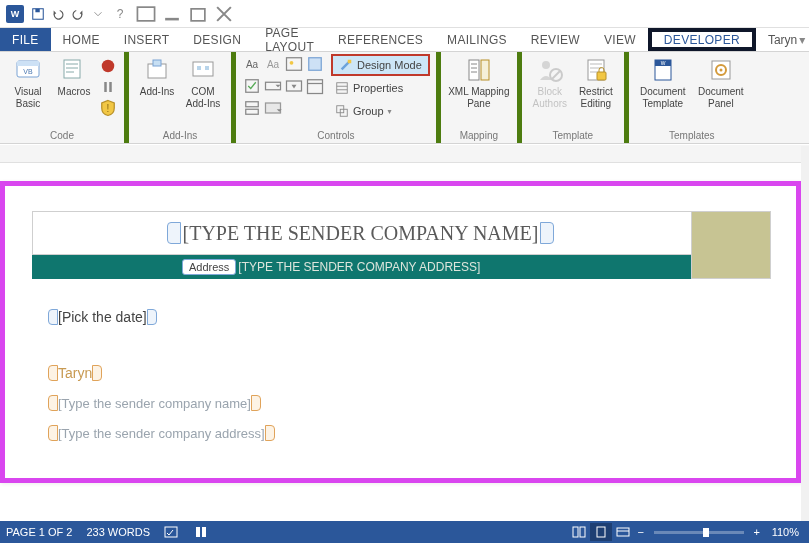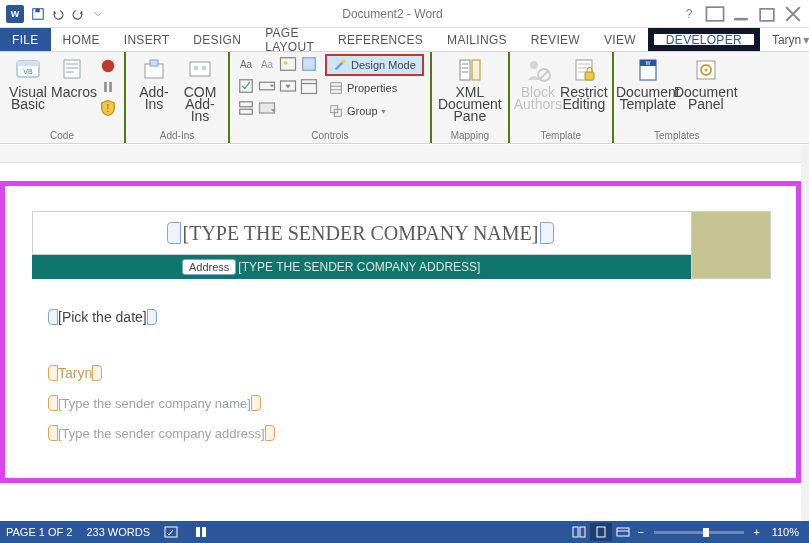--- a/index.html
+++ b/index.html
@@ -11,33 +11,33 @@
 .titlebar .qat-btn { width: 20px; height: 20px; display: flex; align-items: center; justify-content: center; color: #5a5a5a; cursor: pointer; }
 .titlebar .qat-btn svg { width: 14px; height: 14px; }
 .titlebar .title { flex: 1; text-align: center; color: #777; font-size: 12px; }
 .titlebar .win-controls { display: flex; gap: 2px; margin-right: 4px; }
 .titlebar .win-btn { width: 24px; height: 20px; display: flex; align-items: center; justify-content: center; color: #888; }
 
 
 .tabs { height: 24px; background: #fff; display: flex; align-items: stretch; padding-left: 0; border-bottom: 1px solid #d4d4d4; }
 .tab { padding: 0 12px; display: flex; align-items: center; color: #444; font-size: 12px; cursor: pointer; text-transform: uppercase; letter-spacing: 0.3px; font-weight: 400; }
 .tab.file { background: #2b579a; color: #fff; font-weight: 400; }
-.tab.active-highlight { border: 6px solid #0f172a; color: #2b579a; }
+.tab.active-highlight { border: 4px solid #0f172a; color: #2b579a; }
 .tab:not(.file):not(.active-highlight) { color: #555; }
 .tab.user { text-transform: none; letter-spacing: 0; }
 .tab .avatar { width: 22px; height: 22px; background: #d8d8d8; margin-left: 4px; display: flex; align-items: center; justify-content: center; }
 
 
 .ribbon { height: 92px; background: #f5f5f5; display: flex; border-bottom: 1px solid #d4d4d4; }
-.group { display: flex; flex-direction: column; border-right: 2px solid #4d7c0f; padding: 2px 6px 0 6px; }
+.group { display: flex; flex-direction: column; border-right: 5px solid #4d7c0f; padding: 2px 6px 0 6px; }
 .group-body { flex: 1; display: flex; align-items: flex-start; gap: 2px; }
 .group-label { text-align: center; color: #777; font-size: 10px; padding: 2px 0; }
 .big-btn { display: flex; flex-direction: column; align-items: center; justify-content: flex-start; width: 44px; padding-top: 2px; cursor: pointer; }
 .big-btn .ico { width: 28px; height: 28px; display: flex; align-items: center; justify-content: center; }
-.big-btn .lbl { font-size: 14px; color: #444; text-align: center; line-height: 12px; margin-top: 2px; }
+.big-btn .lbl { font-size: 10px; color: #444; text-align: center; line-height: 12px; margin-top: 2px; }
 .small-btn { width: 20px; height: 20px; display: flex; align-items: center; justify-content: center; cursor: pointer; }
 .mid-btn { height: 22px; display: flex; align-items: center; gap: 4px; padding: 0 4px; cursor: pointer; font-size: 11px; color: #444; }
 .mid-btn.highlight { background: #cde6f7; border: 2px solid #c0392b; padding: 0 6px; justify-content: space-between; }
 .col { display: flex; flex-direction: column; gap: 1px; }
 .row { display: flex; gap: 1px; }
 
 
 .docarea { position: absolute; top: 145px; left: 0; right: 0; bottom: 22px; background: #fff; overflow: hidden; }
 .ruler-strip { height: 18px; background: #f5f5f5; border-bottom: 1px solid #e0e0e0; }
 .page { position: absolute; top: 36px; left: 0; right: 8px; background: #fff; border: 5px solid #d946ef; box-shadow: 1px 1px 4px rgba(0,0,0,0.08); padding: 13px; text-align: right; }
@@ -95,21 +95,20 @@
     <svg viewBox="0 0 16 16">
         <path d="M6 4 A5 5 0 1 0 12 7" fill="none" stroke="#5a5a5a" stroke-width="1.3"></path>
         <path d="M13 4 L10 7 L13 9 Z" fill="#5a5a5a"></path>
       </svg>
   </div>
   <div class="qat-btn">
     <svg viewBox="0 0 16 16">
         <path d="M4 6 L8 10 L12 6" fill="none" stroke="#888" stroke-width="1"></path>
       </svg>
   </div>
-  <div class="title">Document2 - Word</div>
   <div class="win-controls">
     <div class="win-btn">?</div>
     <div class="win-btn">
         <svg viewBox="0 0 14 14">
           <rect x="2" y="3" width="10" height="8" fill="none" stroke="#888"></rect>
         </svg>
       </div>
     <div class="win-btn">
         <svg viewBox="0 0 14 14">
           <line x1="3" y1="10" x2="11" y2="10" stroke="#888" stroke-width="1.5"></line>
@@ -324,21 +323,21 @@
   <div class="group">
     <div class="group-body">
       <div class="big-btn" style="width:64px;">
         <span class="ico">
             <svg viewBox="0 0 28 28">
               <rect x="4" y="4" width="10" height="20" fill="#fff" stroke="#888"></rect>
               <rect x="16" y="4" width="8" height="20" fill="#f5f0d8" stroke="#b89028"></rect>
               <path d="M6 8 h6 M6 12 h6 M6 16 h6" stroke="#888"></path>
             </svg>
           </span>
-        <span class="lbl" style="white-space:pre-line;">XML Document
+        <span class="lbl" style="white-space:pre-line;">XML Mapping
 Pane</span>
       </div>
     </div>
     <div class="group-label">Mapping</div>
   </div>
 
   <div class="group">
     <div class="group-body">
       <div class="big-btn" style="opacity:0.55;">
         <span class="ico">

